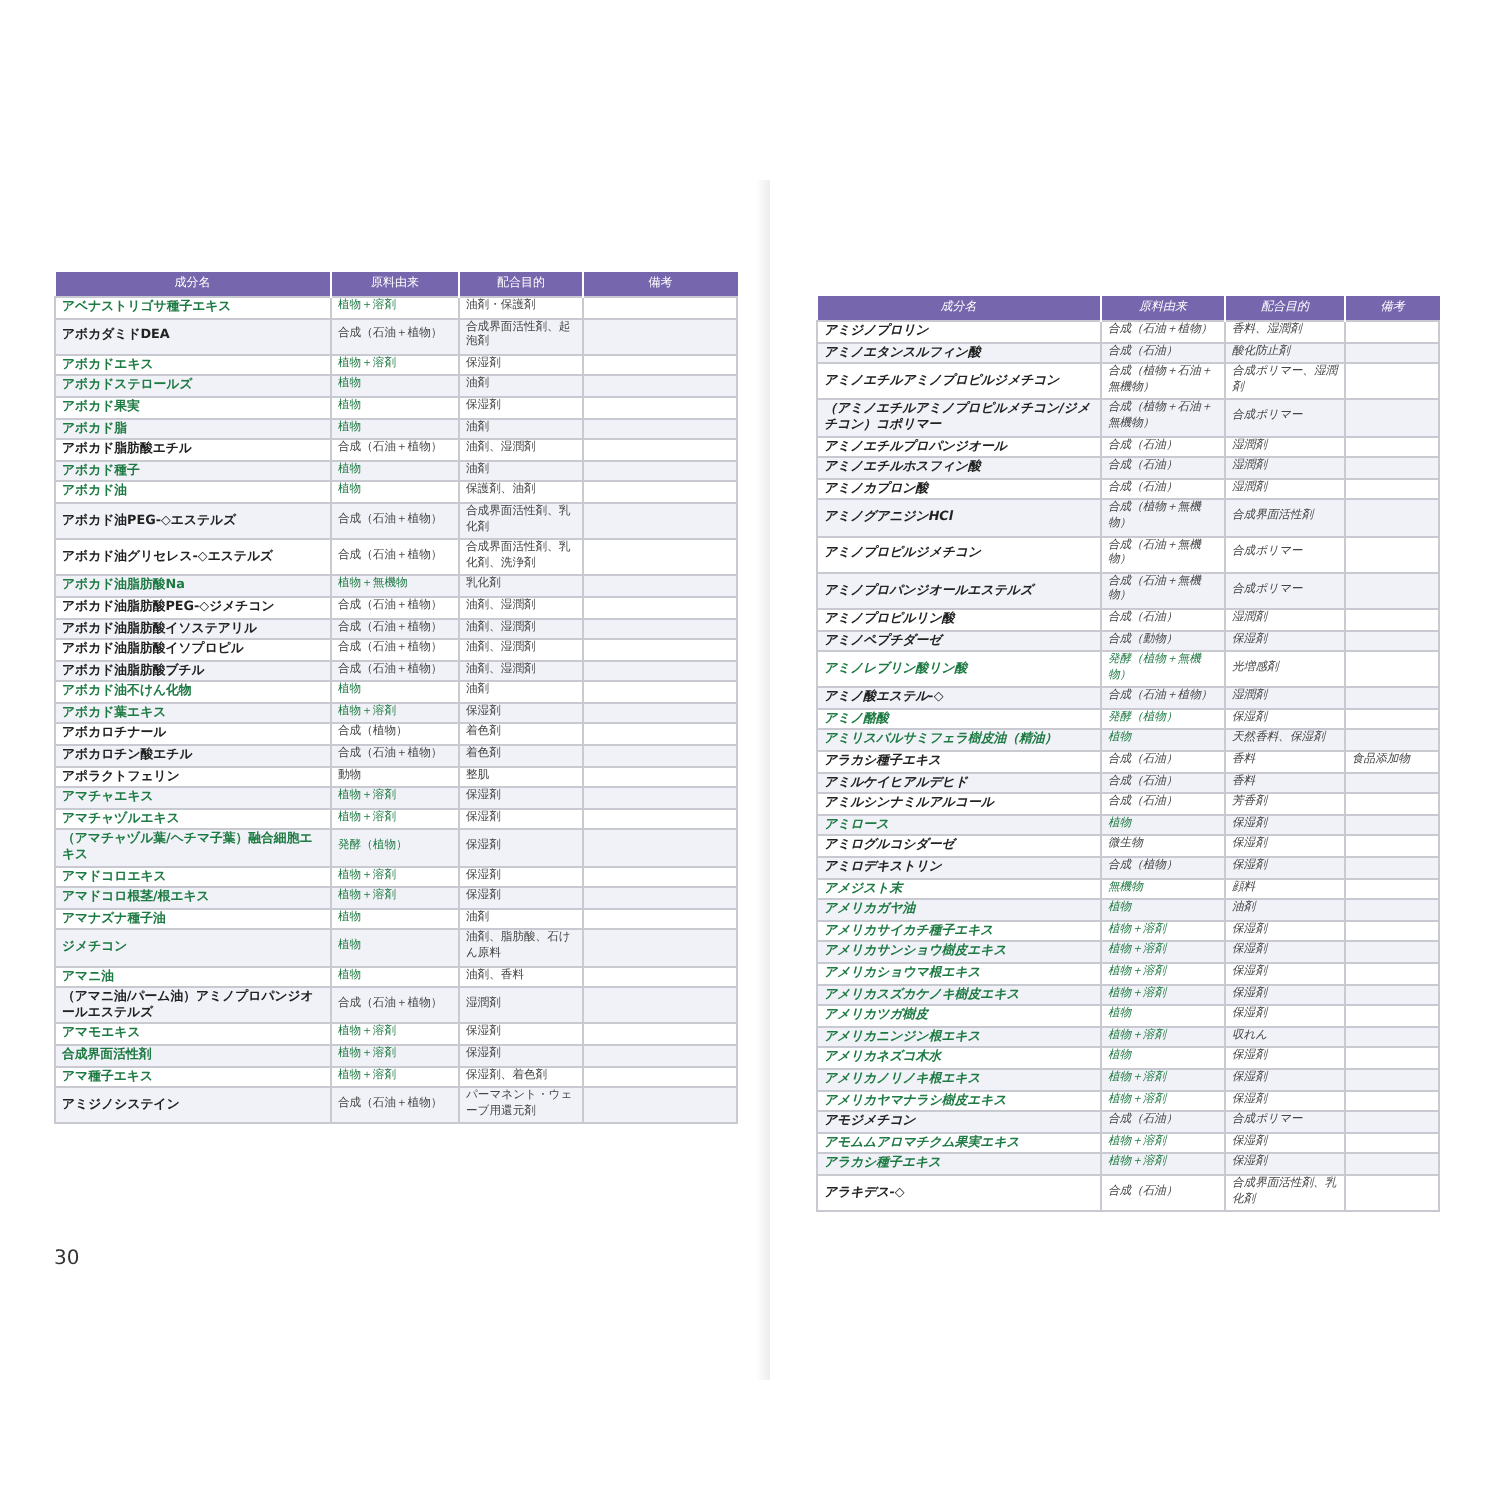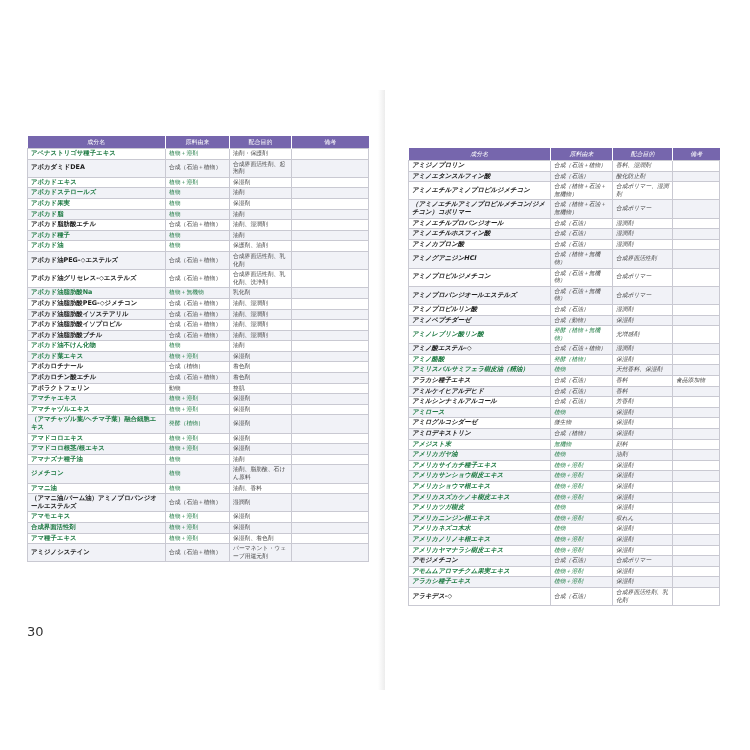--- a/index.html
+++ b/index.html
@@ -27,21 +27,21 @@
     border:1px solid #c9c9d2; padding:1px 3px; vertical-align:middle;
     background:#ffffff;
   }
   table.ing tr.alt td { background:#f1f2f7; }
   table.ing td.name { font-weight:bold; font-size:6.4px; }
   table.ing tr.green td.name { color:#1e7a43; }
   table.ing tr.green td.origin { color:#1e7a43; }
   table.ing td.origin, table.ing td.purpose, table.ing td.note { font-size:5.8px; color:#444; }
   .left-table { left:27px; top:136px; width:341px; }
   .right-table { left:408px; top:148px; width:311px;font-style:italic; }
-  .page-num { position:absolute; font-size:13px; color:#333; }
+  .page-num { position:absolute; font-size:10px; color:#333; }
   .pn-left { left:27px; top:624px; }
 </style>
 </head>
 <body>
 
 <div class="page page-left">
   <table class="ing left-table">
     <colgroup>
         <col style="width:138px">
         <col style="width:64px">

